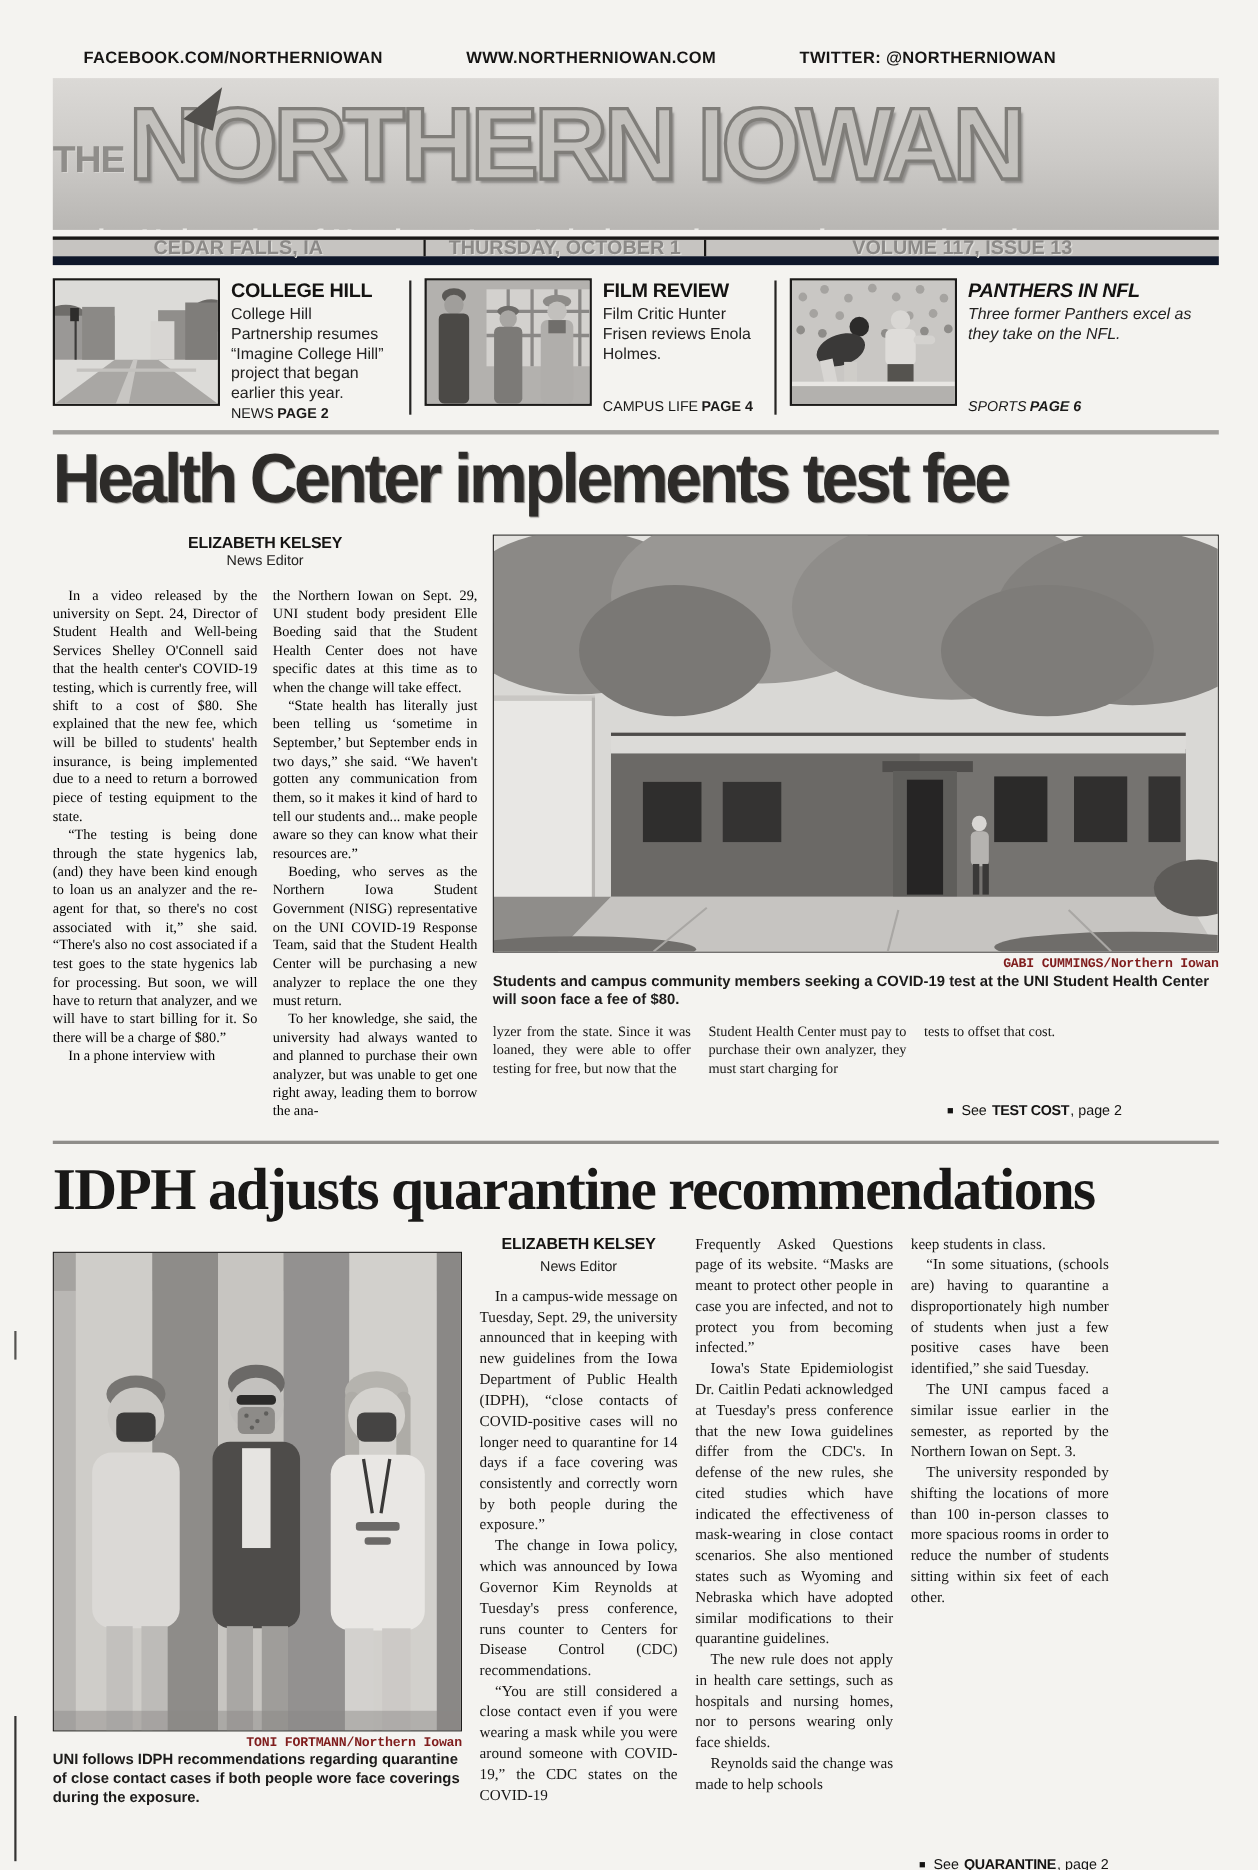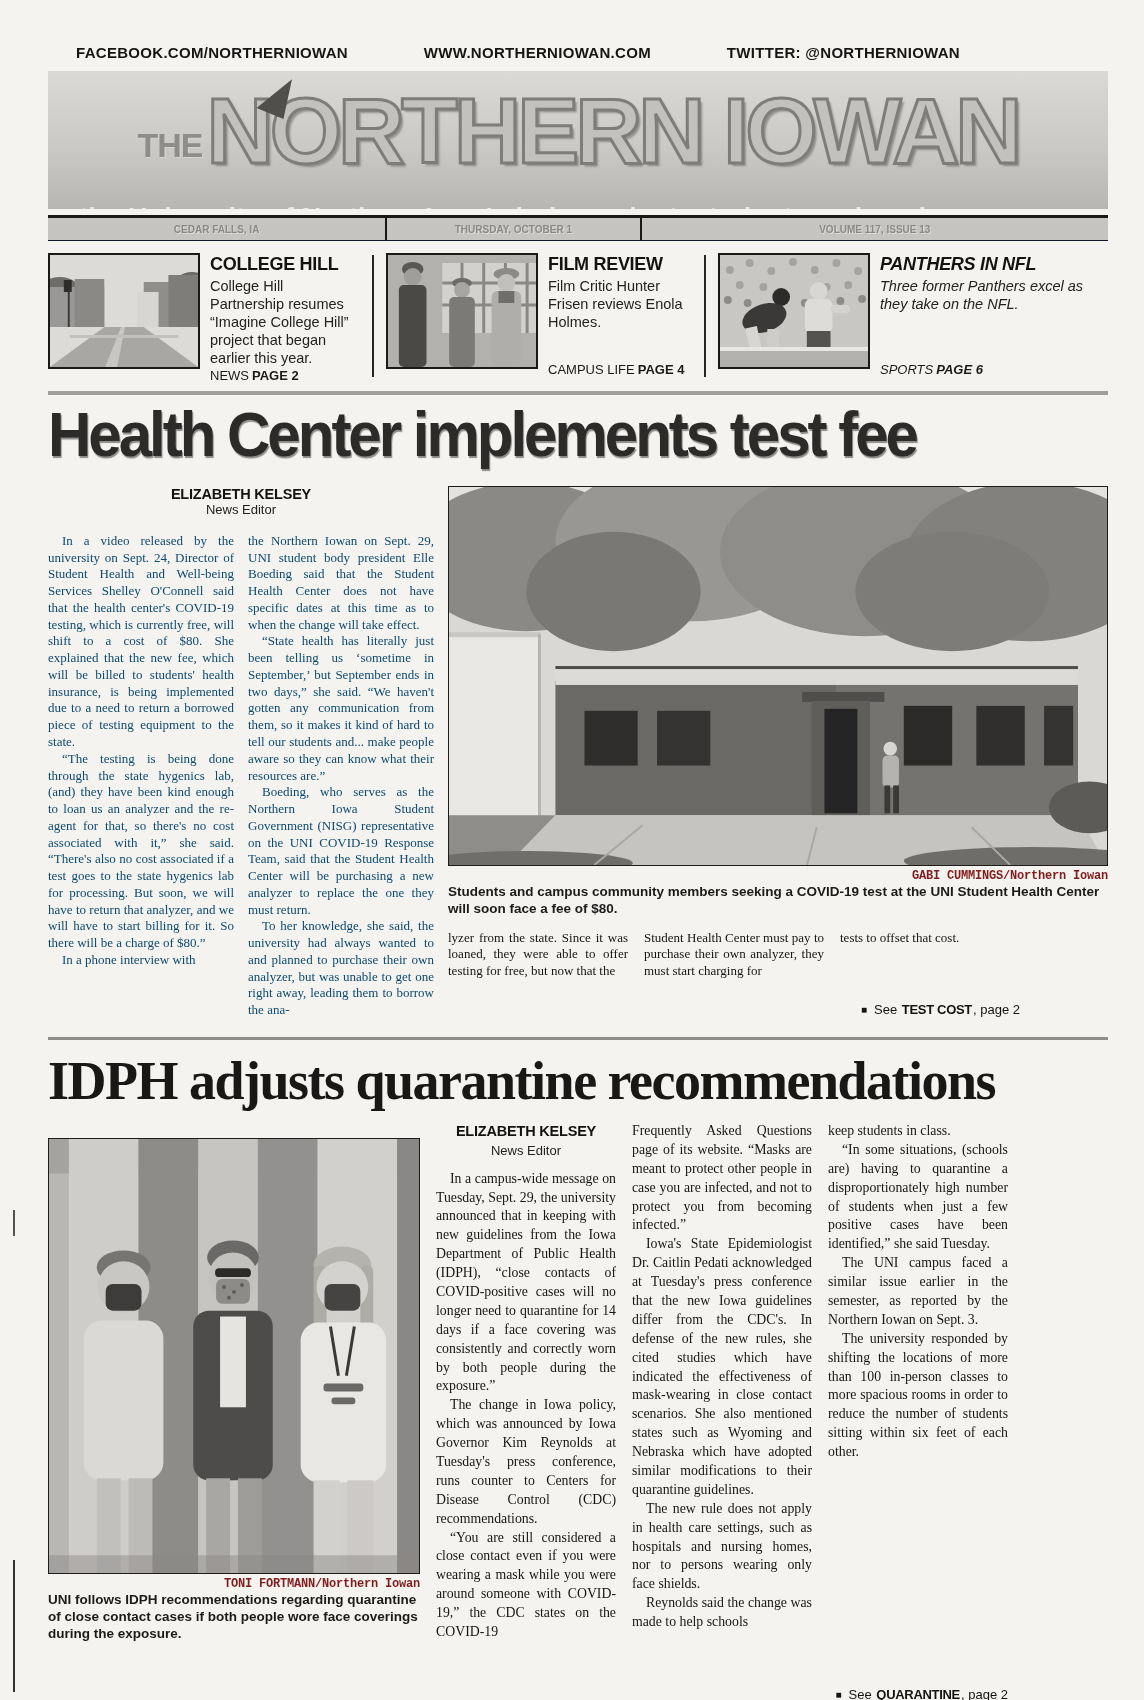--- a/index.html
+++ b/index.html
@@ -17,21 +17,21 @@
     font-family: "Liberation Sans", sans-serif; font-weight: bold; font-size: 15px;
     letter-spacing: .3px; color: #161514;
   }
 
   
   .masthead {
     margin-top: 10px; height: 138px; text-align: center;
     background: linear-gradient(180deg, #dbd9d6 0%, #cbc9c6 55%, #b8b6b3 100%);
     position: relative; overflow: hidden;
   }
-  .logo-row { display: flex; justify-content: center; align-items: flex-end; height: 104px; padding-top: 8px; }
+  .logo-row { display: flex; align-items: flex-end; height: 104px; padding-top: 8px; }
   .logo-the {
     font-family: "Liberation Sans", sans-serif; font-weight: 900; font-size: 34px;
     color: #8f8d8a; letter-spacing: -1px; margin: 0 4px 10px 0;
     text-shadow: 1px 1px 0 #d6d4d1;
   }
   .logo-big {
     font-family: "Liberation Sans", sans-serif; font-weight: 900; font-size: 93px;
     line-height: .92; letter-spacing: -4px; color: #c3c1bd;
     -webkit-text-stroke: 3px #7f7d79;
     text-shadow: 3px 3px 2px rgba(88,86,83,.5);
@@ -43,22 +43,22 @@
     border-bottom: 40px solid #514f4c; transform: rotate(22deg);
   }
   .tagline {
     font-family: "Liberation Sans", sans-serif; font-weight: 700; font-size: 27px;
     color: #eaE9e6; color: #eae9e6; text-shadow: 1px 2px 1px #6f6d6a; letter-spacing: .2px; margin-top: 28px;
   }
 
   
   .datebar {
     margin-top: 6px; display: flex; height: 26px; background: #c6c4c1;
-    border-top: 3px solid #191817; border-bottom: 1px solid #0f172a;
-    font-family: "Liberation Sans", sans-serif; font-weight: bold; font-size: 10px;
+    border-top: 3px solid #191817; border-bottom: 8px solid #0f172a;
+    font-family: "Liberation Sans", sans-serif; font-weight: bold; font-size: 18px;
     color: #8b8987; text-shadow: 1px 1px 0 #dddcd9; justify-content: center;
   }
   .datecell { display: flex; align-items: center; justify-content: center; }
   .datecell:nth-child(1) { flex: 0 0 32%; border-right: 2px solid #191817; }
   .datecell:nth-child(2) { flex: 0 0 24%; border-right: 2px solid #191817; }
   .datecell:nth-child(3) { flex: 1; }
 
   
   .teasers { display: flex; margin-top: 12px; height: 124px; }
   .teaser { display: flex; gap: 10px; }
@@ -82,21 +82,21 @@
     font-size: 60px; line-height: .98; letter-spacing: -3px; color: #2d2b29;
     transform: scaleY(1.05); transform-origin: left top;
     text-shadow: 1px 1px 1px #8d8b88;
   }
   .a1 { display: flex; gap: 14px; margin-top: 22px; }
   .a1-left { flex: 0 0 386px; }
   .byline { text-align: center; font-family: "Liberation Sans", sans-serif; }
   .byline-name { font-weight: 800; font-size: 14.5px; letter-spacing: -.2px; color: #141312; }
   .byline-role { font-size: 13px; color: #232221; }
   .a1cols { display: flex; gap: 14px; margin-top: 16px; }
-  .col { flex: 1; font-size: 13px; line-height: 1.29; text-align: justify; color: #0c4a6e; }
+  .col { flex: 1; font-size: 13px; line-height: 1.29; text-align: justify; color: #000000; }
   .col p, .ccol p, .a2col p { margin: 0; }
   .indent { text-indent: 14px; }
   .a1-right { flex: 1; display: flex; flex-direction: column; }
   .photo1 { height: 380px; border: 1px solid #1d1c1b; }
   .photo1 svg, .photo2 svg { display: block; width: 100%; height: 100%; }
   .credit {
     font-family: Liberation Mono, monospace; font-weight: 700; font-size: 12px;
     text-align: right; margin-top: 3px; color: #7f1d1d; letter-spacing: -.2px;
   }
   .caption {

